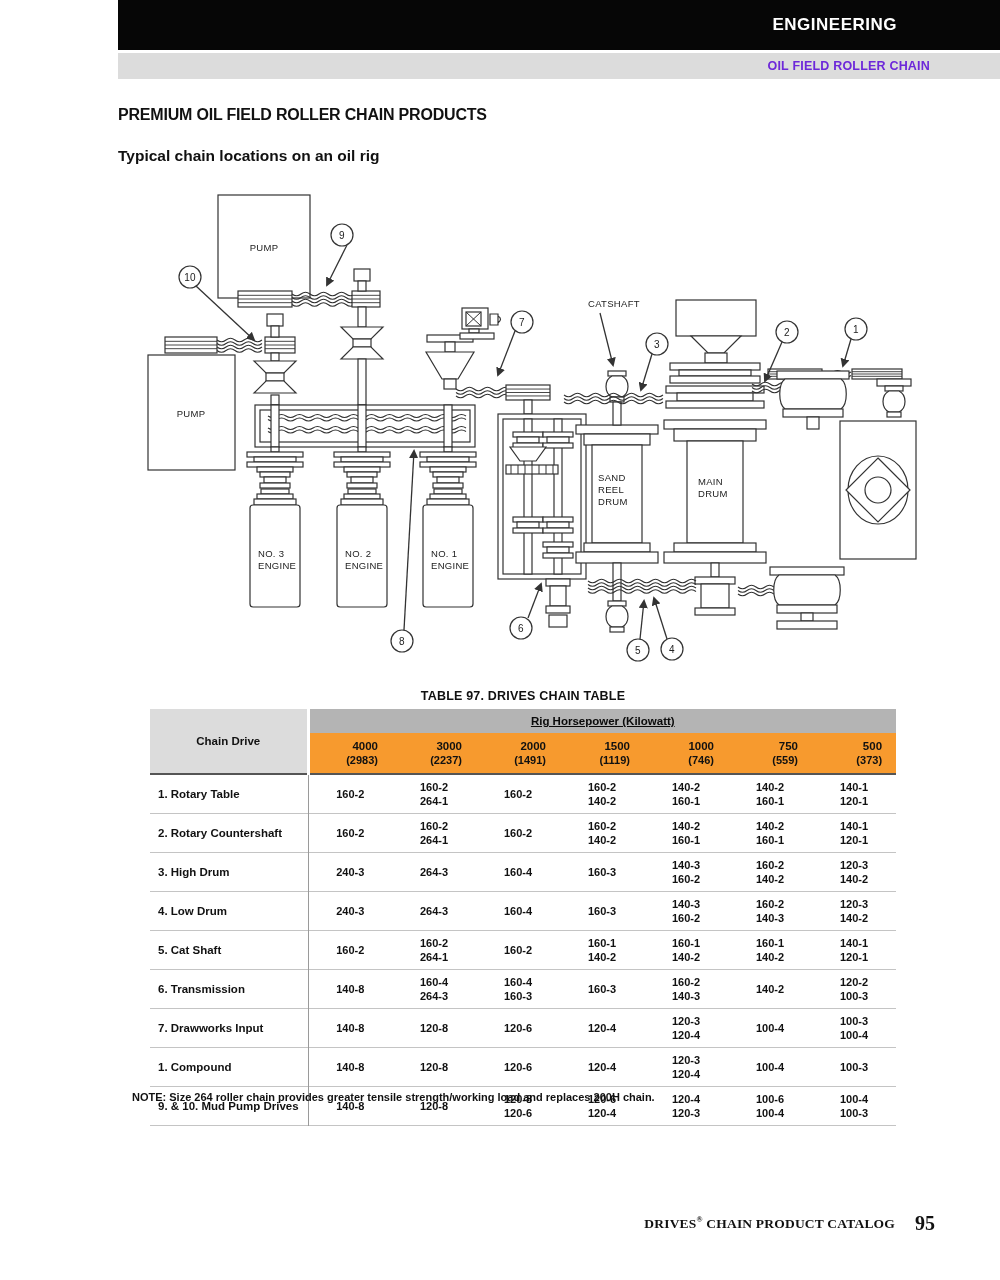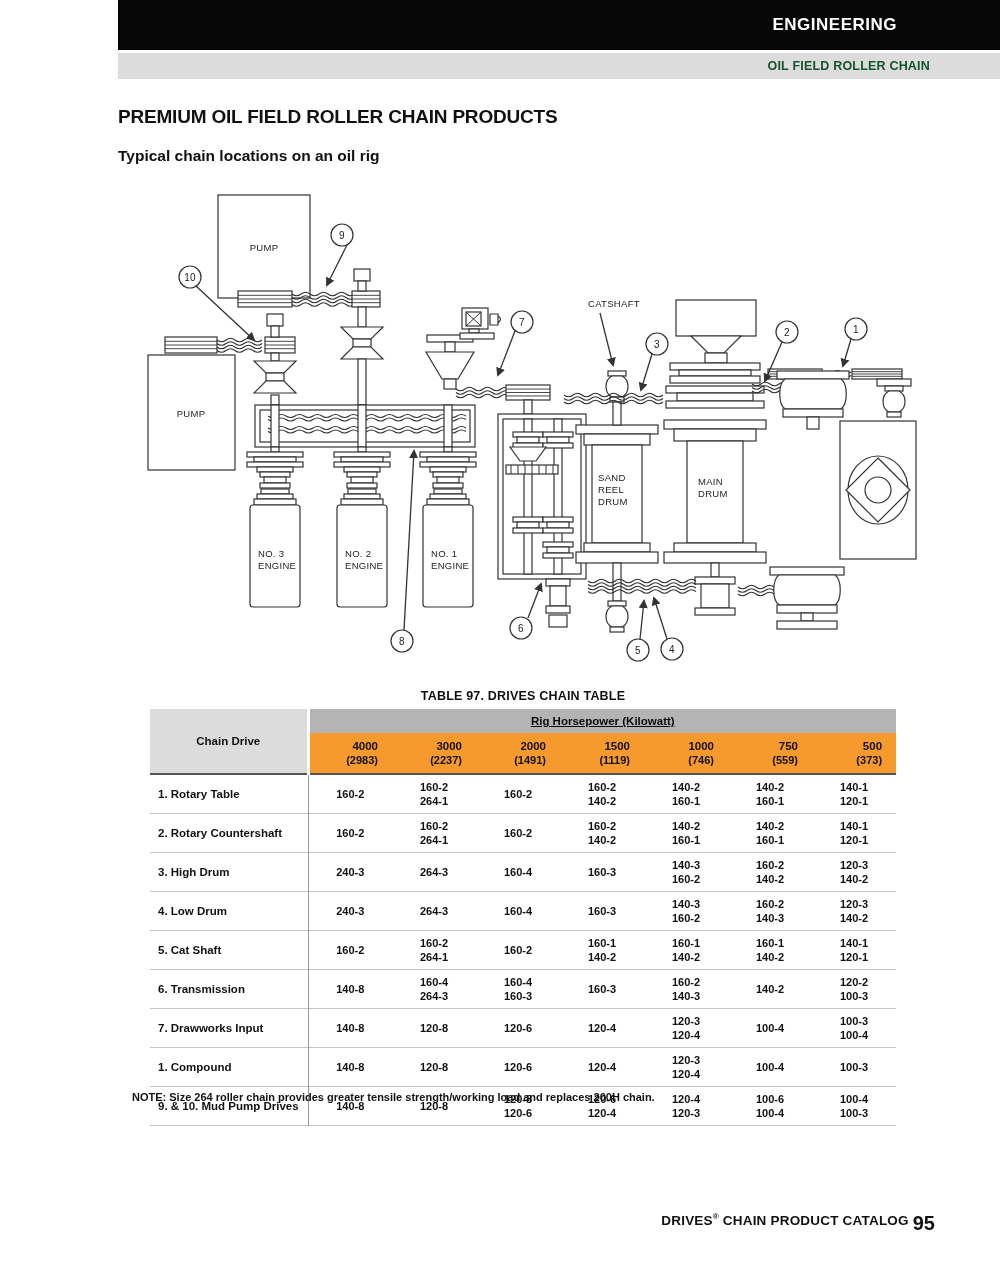--- a/index.html
+++ b/index.html
@@ -5,23 +5,23 @@
   html,body{margin:0;padding:0;background:#fff;}
   .page{position:relative;width:1000px;height:1280px;background:#fff;overflow:hidden;
         font-family:"Liberation Sans","DejaVu Sans",sans-serif;color:#111;}
 
   
   .topbar{position:absolute;left:118px;right:0;top:0;height:50px;background:#060606;
           display:flex;align-items:center;justify-content:flex-end;padding-right:103px;box-sizing:border-box;}
   .topbar span{color:#fff;font-size:17px;font-weight:bold;letter-spacing:.5px;}
   .subbar{position:absolute;left:118px;right:0;top:53px;height:26px;background:#dcdcdc;
           display:flex;align-items:center;justify-content:flex-end;padding-right:70px;box-sizing:border-box;}
-  .subbar span{color:#14532d;font-size:12.5px;font-weight:bold;letter-spacing:.2px;}
-
-  .title{position:absolute;left:118px;top:106px;font-size:19px;font-weight:bold;letter-spacing:-.2px;}
+  .subbar span{color:#6d28d9;font-size:12.5px;font-weight:bold;letter-spacing:.2px;}
+
+  .title{position:absolute;left:118px;top:106px;font-size:16px;font-weight:bold;letter-spacing:-.2px;}
   .subtitle{position:absolute;left:118px;top:147px;font-size:15.5px;font-weight:bold;}
 
   
   .diagram{position:absolute;left:140px;top:185px;width:800px;height:490px;}
   .diagram rect,.diagram path.shape,.diagram polygon,.diagram ellipse,.diagram circle
       {fill:#fff;stroke:#333;stroke-width:1.2;}
   .diagram path.wv{fill:none;stroke:#333;stroke-width:1.1;}
   .diagram g.bandg rect{fill:#fff;stroke:#333;stroke-width:1.2;}
   .diagram g.bandg line{stroke:#333;stroke-width:.9;}
   .diagram line.arrow{stroke:#333;stroke-width:1.3;}
@@ -42,21 +42,21 @@
   tr.hp-row .kw{font-size:11px;font-weight:bold;line-height:1.2;}
   thead{border-bottom:2px solid #555;}
   tbody td{border-top:1px solid #c4c4c4;height:34px;text-align:center;vertical-align:middle;
            font-size:11px;font-weight:bold;line-height:1.3;padding:2px 0;}
   tbody tr:first-child td{border-top:none;}
   tbody{border-bottom:1px solid #c4c4c4;}
   tbody td.name{text-align:left;padding-left:8px;border-right:1.5px solid #9a9a9a;font-size:11.5px;}
 
   .note{position:absolute;left:132px;top:1091px;font-size:11px;font-weight:bold;color:#111;}
 
-  .footer{position:absolute;top:1212px;right:65px;display:flex;align-items:flex-start;gap:4px;}
+  .footer{position:absolute;top:1212px;right:65px;display:flex;align-items:center;gap:20px;font-family:Liberation Serif, serif;}
   .footer .cat{font-size:13.5px;font-weight:bold;letter-spacing:.2px;}
   .footer .cat sup{font-size:8px;}
   .footer .pagenum{font-size:20px;font-weight:bold;}
 </style>
 </head>
 <body>
 
 <div class="page">
 
   <div class="topbar">

